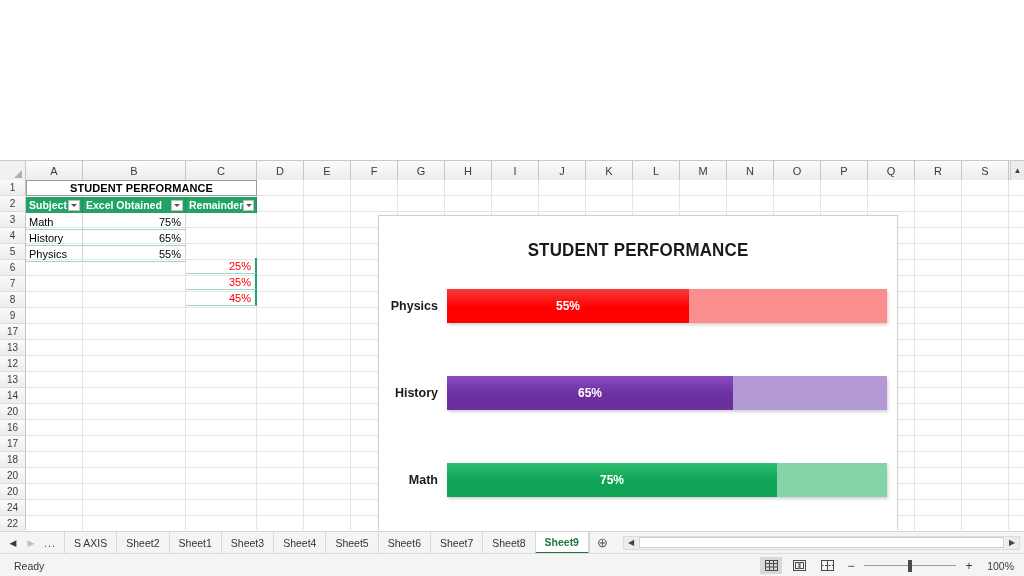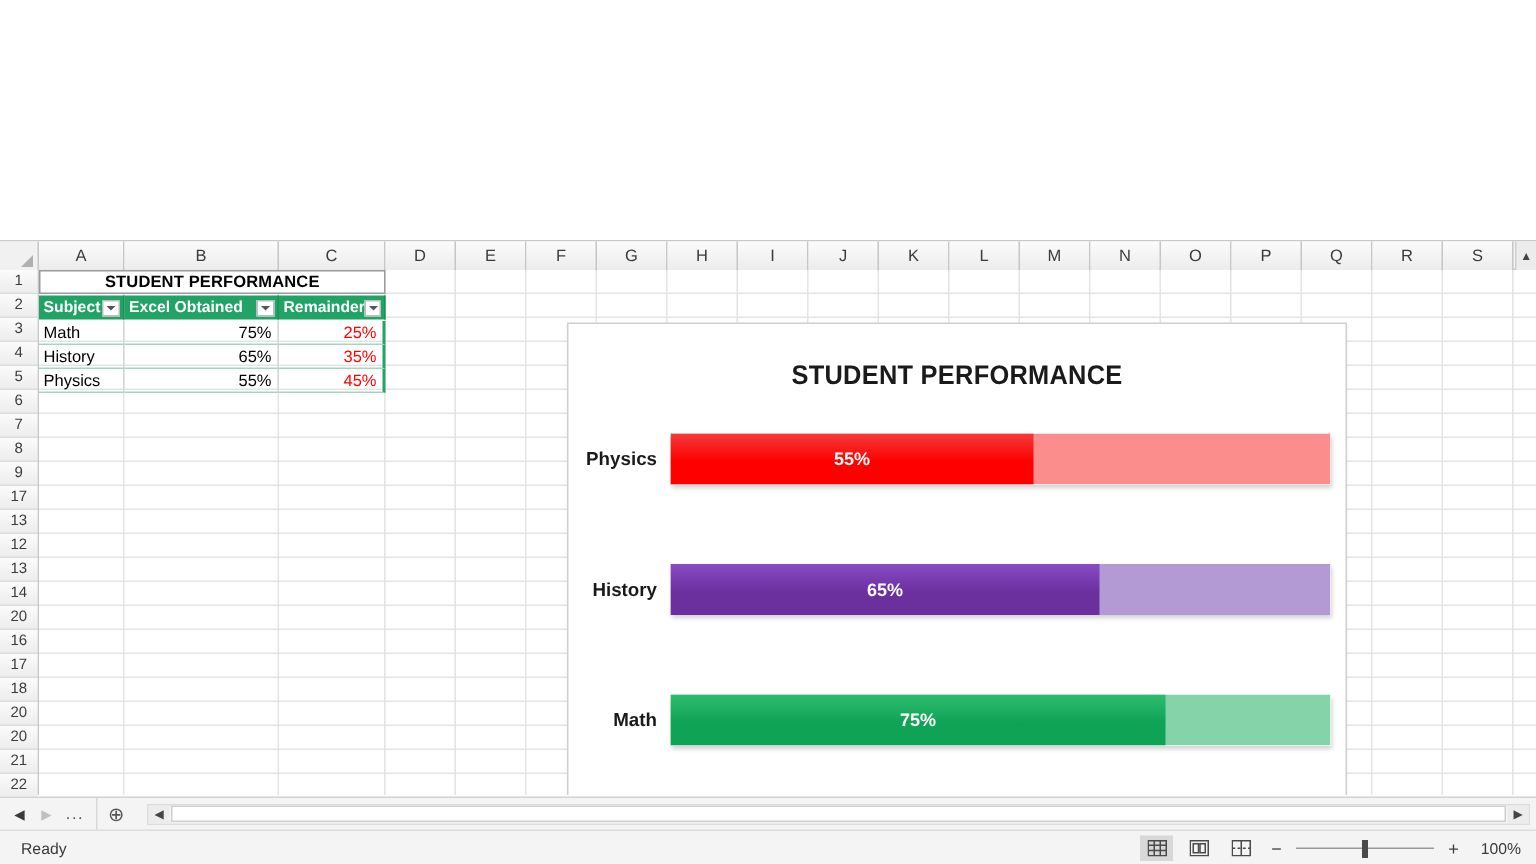--- a/index.html
+++ b/index.html
@@ -145,21 +145,21 @@
 
   .data-row { position: absolute; left: 0; height: 16px; display: flex; }
   .dc {
     height: 16px; display: flex; align-items: center;
     font-size: 11px; color: #000;
     border-bottom: 1px solid #9fd9bd;
     border-right: 1px solid #d6d6d6;
   }
   .dc.subject { padding-left: 3px; justify-content: flex-start; }
   .dc.marks  { justify-content: flex-end; padding-right: 4px; }
-  .dc.rem    { justify-content: flex-end; padding-right: 4px; color: #ff0000; border-right: 2px solid #21a366; }
+  .dc.rem    { justify-content: flex-end; padding-right: 4px; color: #ff0000; border-right: 2px solid #21a366; margin-top: 44px; }
 
   
   .chart {
     position: absolute;
     left: 352px; top: 35px;
     width: 520px; height: 330px;
     background: #ffffff;
     border: 1px solid #d0d0d0;
     box-shadow: 0 0 2px rgba(0,0,0,.08);
   }
@@ -366,21 +366,21 @@
           <div class="rowhead">13</div>
           <div class="rowhead">12</div>
           <div class="rowhead">13</div>
           <div class="rowhead">14</div>
           <div class="rowhead">20</div>
           <div class="rowhead">16</div>
           <div class="rowhead">17</div>
           <div class="rowhead">18</div>
           <div class="rowhead">20</div>
           <div class="rowhead">20</div>
-          <div class="rowhead">21</div>
+          <div class="rowhead">24</div>
           <div class="rowhead">22</div>
         </div>
     </div>
 
     <div class="grid">
       <div class="grid-rows" id="gridrows">
           <div class="grid-row">
             <div class="grid-cell" style="width: 57px; flex: 0 0 57px;"></div>
             <div class="grid-cell" style="width: 103px; flex: 0 0 103px;"></div>
             <div class="grid-cell" style="width: 71px; flex: 0 0 71px;"></div>
@@ -914,20 +914,32 @@
           </div>
       </div>
     </div>
 
     <div class="tabbar">
       <div class="tab-navs">
         <div class="nav-arrow">◀</div>
         <div class="nav-arrow dim">▶</div>
         <div class="nav-dots">...</div>
       </div>
+      <div class="tabs" id="sheettabs">
+          <div class="tab">S AXIS</div>
+          <div class="tab">Sheet2</div>
+          <div class="tab">Sheet1</div>
+          <div class="tab">Sheet3</div>
+          <div class="tab">Sheet4</div>
+          <div class="tab">Sheet5</div>
+          <div class="tab">Sheet6</div>
+          <div class="tab">Sheet7</div>
+          <div class="tab">Sheet8</div>
+          <div class="tab active">Sheet9</div>
+        </div>
       <div class="tab-add">⊕</div>
       <div class="hscroll">
         <div class="hs-arrow">◀</div>
         <div class="hs-thumb"></div>
         <div class="hs-arrow">▶</div>
       </div>
     </div>
 
     <div class="statusbar">
       <div class="status-ready">Ready</div>

